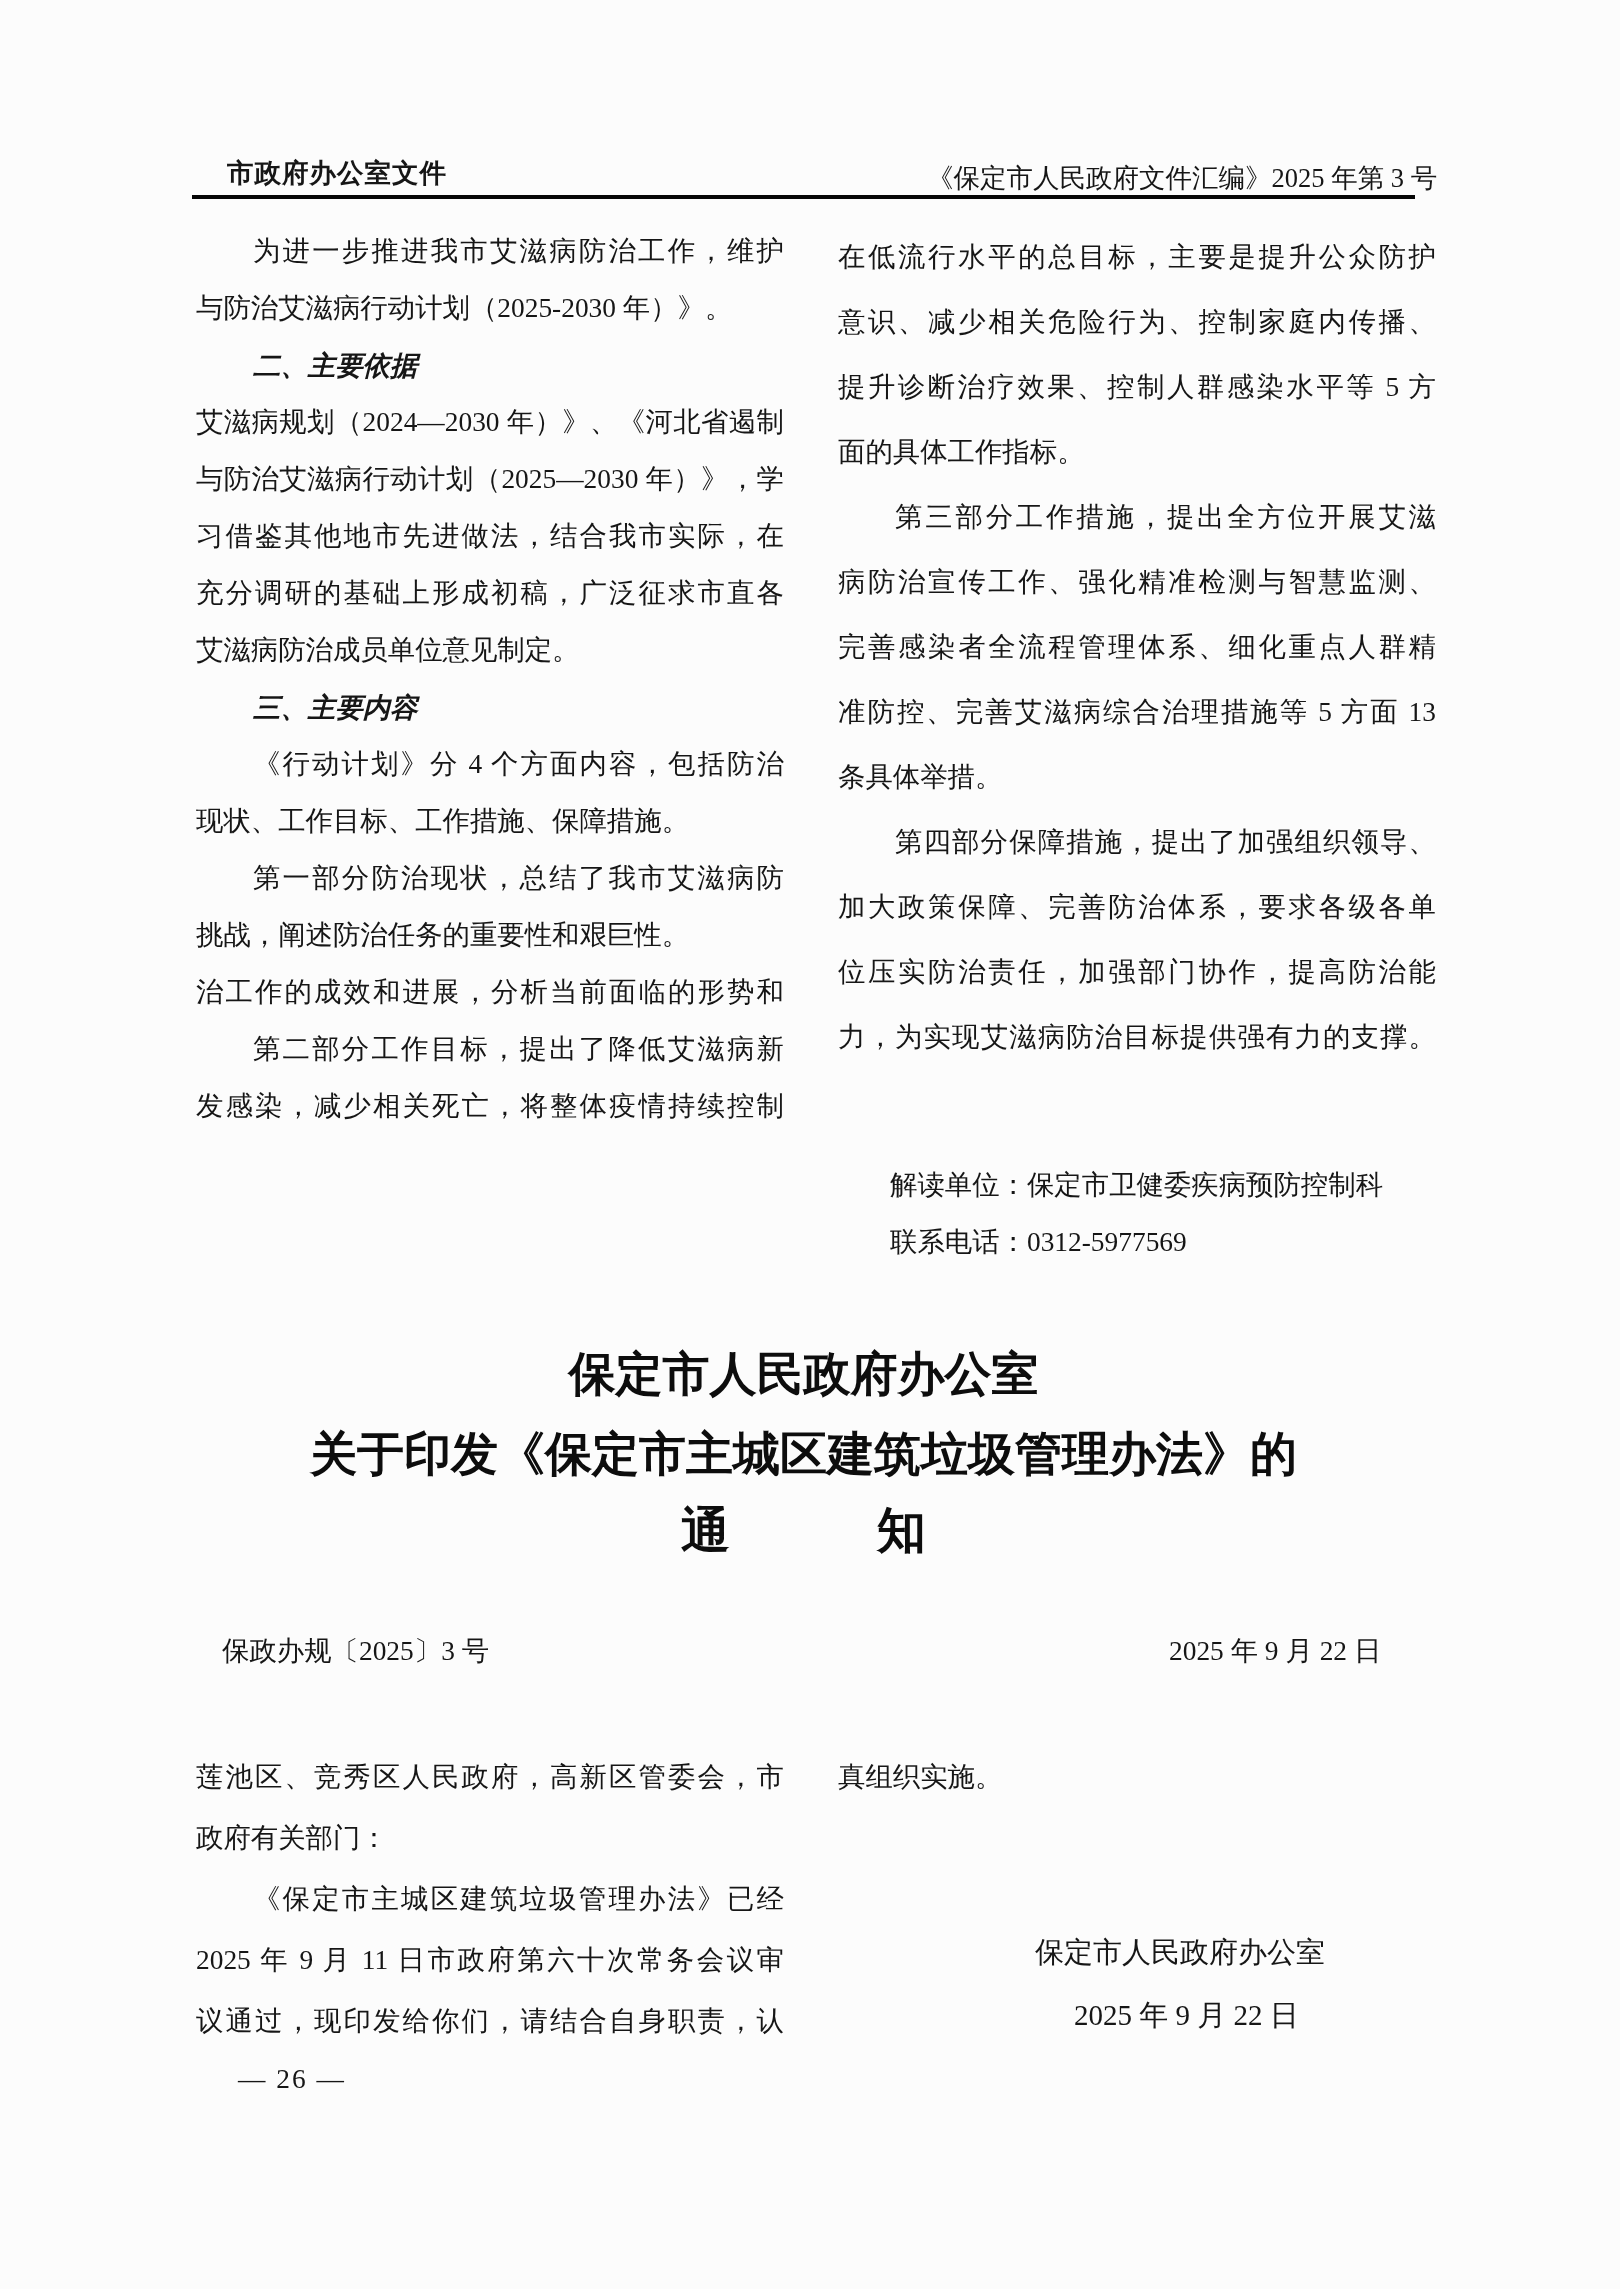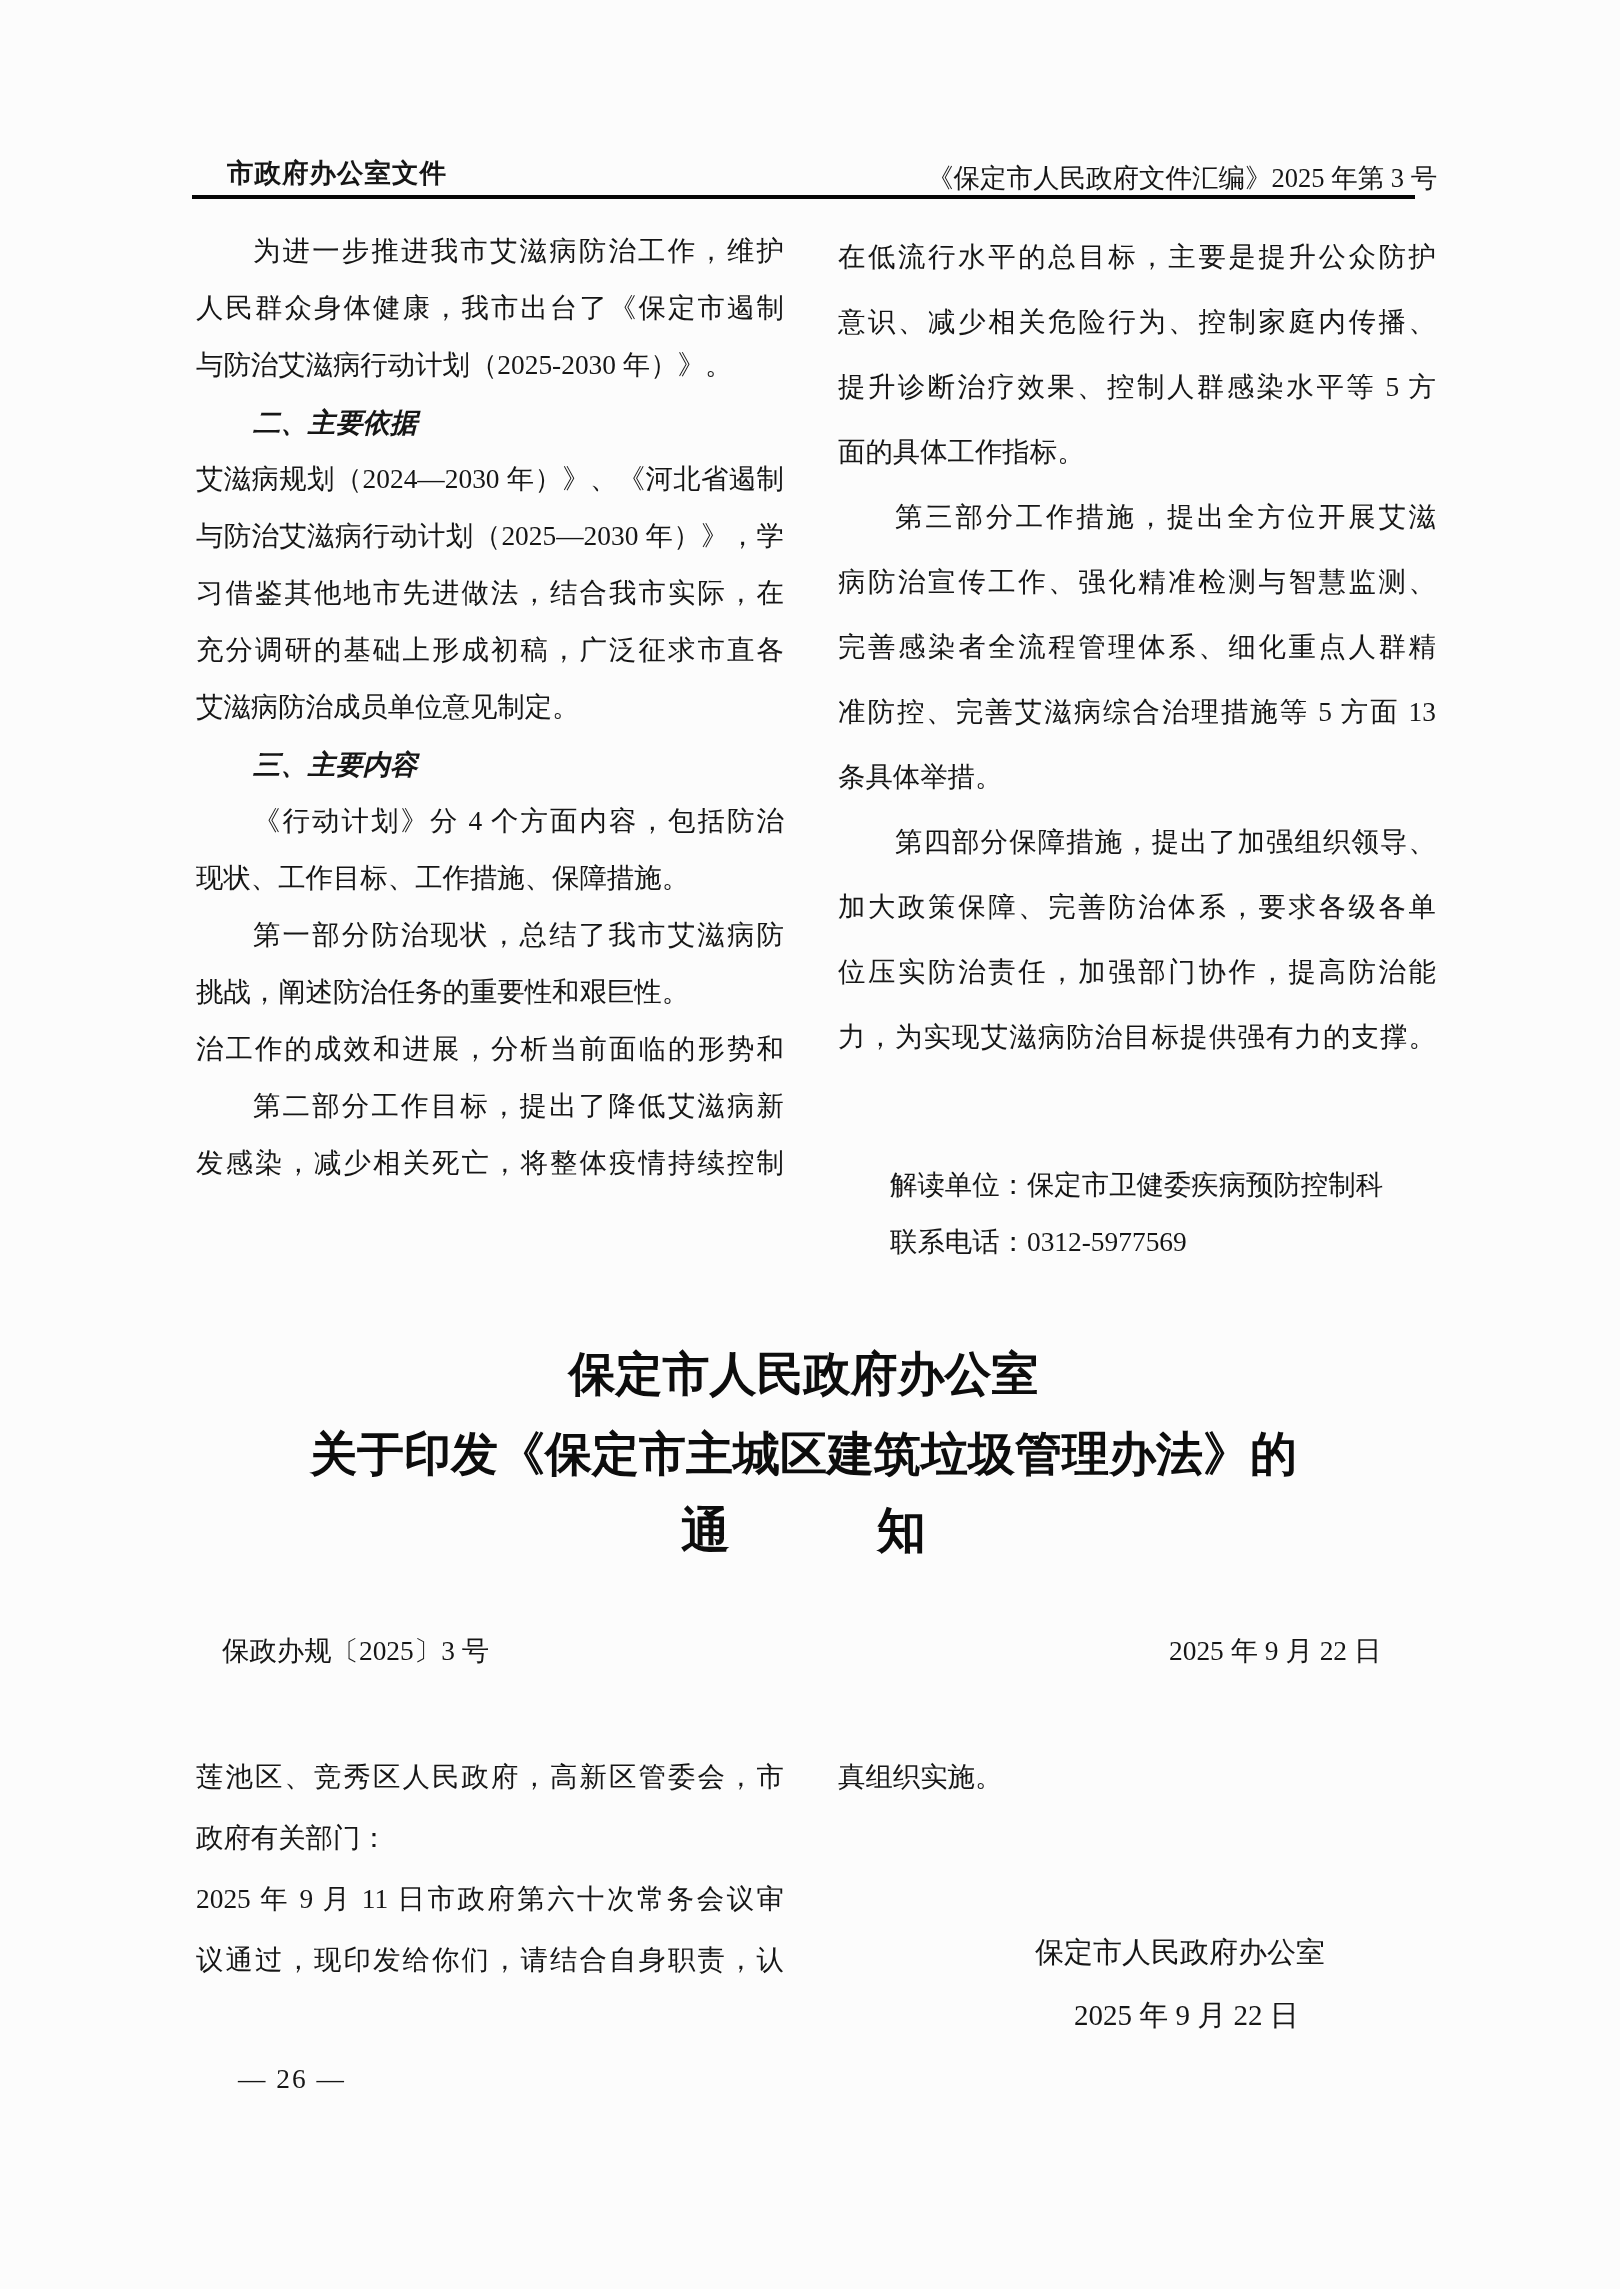--- a/index.html
+++ b/index.html
@@ -65,21 +65,20 @@
 <body>
 
 <div class="page">
 
   <div class="header-left">市政府办公室文件</div>
   <div class="header-right">《保定市人民政府文件汇编》2025 年第 3 号</div>
   <div class="header-rule"></div>
 
   <div class="col lh58 col-a1-left">
       <div class="line indent">为进一步推进我市艾滋病防治工作，维护</div>
-      <div class="line">人民群众身体健康，我市出台了《保定市遏制</div>
       <div class="line short">与防治艾滋病行动计划（2025-2030 年）》。</div>
       <div class="line bold indent short">二、主要依据</div>
       <div class="line">艾滋病规划（2024—2030 年）》、《河北省遏制</div>
       <div class="line">与防治艾滋病行动计划（2025—2030 年）》，学</div>
       <div class="line">习借鉴其他地市先进做法，结合我市实际，在</div>
       <div class="line">充分调研的基础上形成初稿，广泛征求市直各</div>
       <div class="line short">艾滋病防治成员单位意见制定。</div>
       <div class="line bold indent short">三、主要内容</div>
       <div class="line indent">《行动计划》分 4 个方面内容，包括防治</div>
       <div class="line short">现状、工作目标、工作措施、保障措施。</div>
@@ -113,20 +112,21 @@
   <div class="title t1">保定市人民政府办公室</div>
   <div class="title t2">关于印发《保定市主城区建筑垃圾管理办法》的</div>
   <div class="title t3">通　　　知</div>
 
   <div class="docnum">保政办规〔2025〕3 号</div>
   <div class="docdate">2025 年 9 月 22 日</div>
 
   <div class="col lh62 col-a2-left">
       <div class="line">莲池区、竞秀区人民政府，高新区管委会，市</div>
       <div class="line short">政府有关部门：</div>
+      <div class="line indent">《保定市主城区建筑垃圾管理办法》已经</div>
       <div class="line">2025 年 9 月 11 日市政府第六十次常务会议审</div>
       <div class="line">议通过，现印发给你们，请结合自身职责，认</div>
     </div>
   <div class="col lh62 col-a2-right">
       <div class="line short">真组织实施。</div>
     </div>
 
   <div class="sig-org">保定市人民政府办公室</div>
   <div class="sig-date">2025 年 9 月 22 日</div>
 

